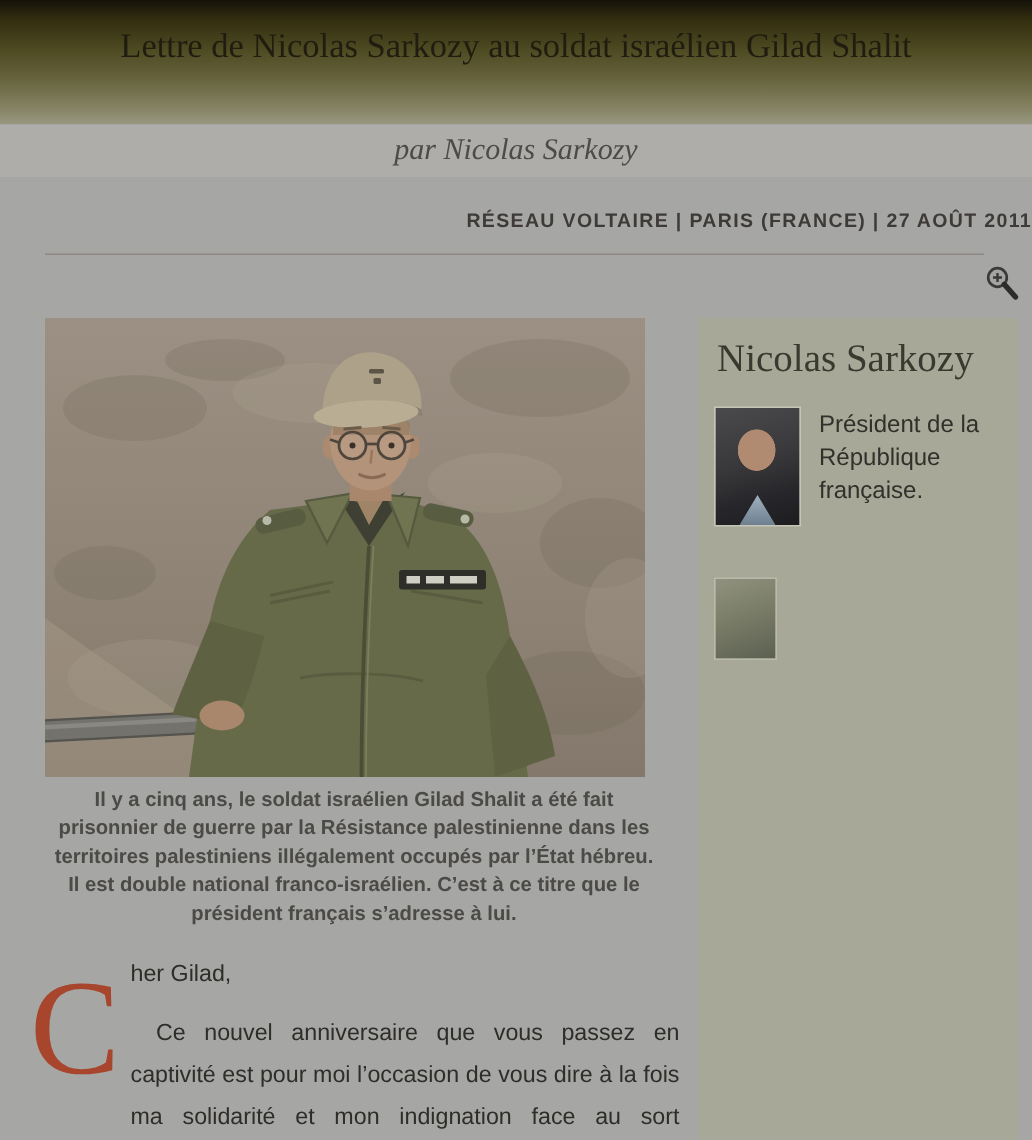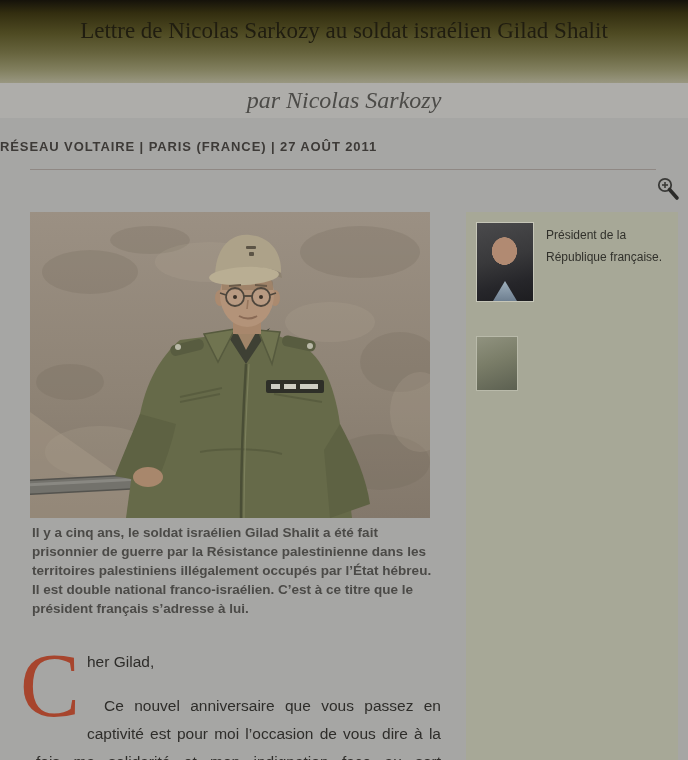--- a/index.html
+++ b/index.html
@@ -17,50 +17,50 @@
     margin:0 auto;max-width:604px;padding-top:13px;
     font-family:"Liberation Serif",serif;font-weight:normal;
     font-size:23px;line-height:35px;text-align:center;color:#201d10;
   }
   
   .byline-band{
     position:absolute;top:83px;left:0;right:0;height:35px;background:#aeadaa;
   }
   .byline-band .byline{
     text-align:center;font-family:"Liberation Serif",serif;font-style:italic;
-    font-size:24px;line-height:35px;color:#4c4b48;
+    font-size:20px;line-height:35px;color:#4c4b48;
   }
   
   .dateline{
-    position:absolute;top:139px;left:0;right:0;text-align:left;
+    position:absolute;top:139px;left:0;right:0;text-align:right;
     font-size:13px;font-weight:600;letter-spacing:.9px;color:#3d3a37;
   }
   .rule{
     position:absolute;top:169px;left:30px;width:626px;height:1px;background:#8f8884;
   }
   
   .zoom-btn{position:absolute;top:176px;left:655px;width:28px;height:28px;cursor:pointer;background:none;border:none;padding:0;}
   
   .photo-figure{position:absolute;top:212px;left:30px;width:400px;height:306px;cursor:pointer;}
   .photo-figure svg{display:block;}
   .caption{
-    position:absolute;top:523px;left:32px;width:408px;
+    position:absolute;top:523px;left:32px;width:408px;text-align:center;
     font-size:13.5px;font-weight:bold;line-height:19px;color:#4b4a47;
   }
   
   .letter{
     position:absolute;top:632px;left:20px;width:437px;
     font-size:15.5px;color:#2e2d2a;
   }
   .dropcap{
     float:left;width:58px;height:96px;margin:8px 9px 0 0;
     font-family:"Liberation Serif",serif;font-size:90px;line-height:92px;
     color:#a7452d;text-align:left;
   }
-  .letter p{margin:16px;line-height:28px;}
+  .letter p{margin:4px;line-height:28px;}
   .letter p.body{margin-top:11px;text-align:justify;text-indent:17px;}
   
   .sidebar{
     position:absolute;top:212px;left:466px;width:212px;bottom:0;
     background:#a7a897;box-sizing:border-box;padding:10px 10px 0 10px;overflow:hidden;
   }
   .sidebar h2{
     margin:2px 0 17px 2px;font-family:"Liberation Serif",serif;font-weight:normal;
     font-size:26px;line-height:30px;color:#3a392f;
   }
@@ -70,21 +70,21 @@
     background:
       radial-gradient(ellipse 38% 30% at 49% 36%,#b18a72 0 58%,rgba(0,0,0,0) 60%),
       linear-gradient(165deg,#4a4a4c 0%,#39393b 45%,#26262a 75%,#1d1d20 100%);
     position:relative;
   }
   .portrait::after{ 
     content:"";position:absolute;left:16px;bottom:0;width:24px;height:20px;
     background:linear-gradient(180deg,#9fb0bd,#6e7f90);
     clip-path:polygon(50% 0,100% 100%,0 100%);
   }
-  .author .role{padding:2px 0 0 12px;font-size:12px;line-height:22px;color:#31312b;}
+  .author .role{padding:2px 0 0 12px;font-size:16px;line-height:22px;color:#31312b;}
   .related-item{display:flex;margin-bottom:20px;cursor:pointer;}
   .thumb{width:40px;height:53px;flex:none;border:1px solid #b9baaa;}
   .thumb-1{background:linear-gradient(160deg,#90927f 0%,#7a7d68 45%,#5c6051 100%);}
   .thumb-2{background:radial-gradient(circle at 50% 26%,#a3927c 0 15%,rgba(0,0,0,0) 16%),linear-gradient(180deg,#83816b,#55543f);}
   .thumb-3{background:linear-gradient(180deg,#6e5a50,#57463e 55%,#403834);}
   .related-item .title{padding-left:13px;font-size:14px;font-weight:bold;line-height:20px;color:#232218;}
 </style>
 </head>
 <body>
 
@@ -204,20 +204,21 @@
 
 <div class="caption">Il y a cinq ans, le soldat israélien Gilad Shalit a été fait prisonnier de guerre par la Résistance palestinienne dans les territoires palestiniens illégalement occupés par l’État hébreu. Il est double national franco-israélien. C’est à ce titre que le président français s’adresse à lui.</div>
 
 <div class="letter">
   <span class="dropcap">C</span>
   <p class="salutation">her Gilad,</p>
   <p class="body">Ce nouvel anniversaire que vous passez en captivité est pour moi l’occasion de vous dire à la fois ma solidarité et mon indignation face au sort injustifiable qui vous est imposé depuis votre enlèvement, le 25 juin 2006.</p>
 </div>
 
 <aside class="sidebar">
+  <h2>Nicolas Sarkozy</h2>
 
   <div class="author">
     <div class="portrait"></div>
     <div class="role">Président de la République française.</div>
   </div>
 
   <div class="related-item">
     <div class="thumb thumb-1"></div>
   </div>
 

